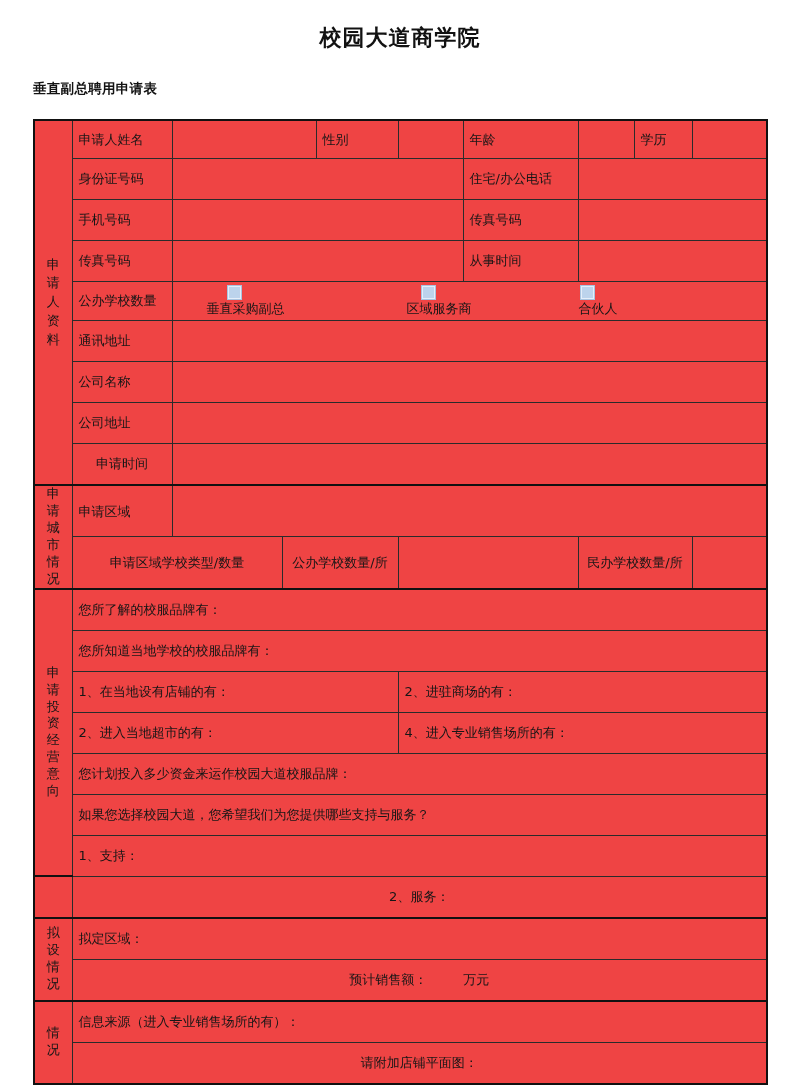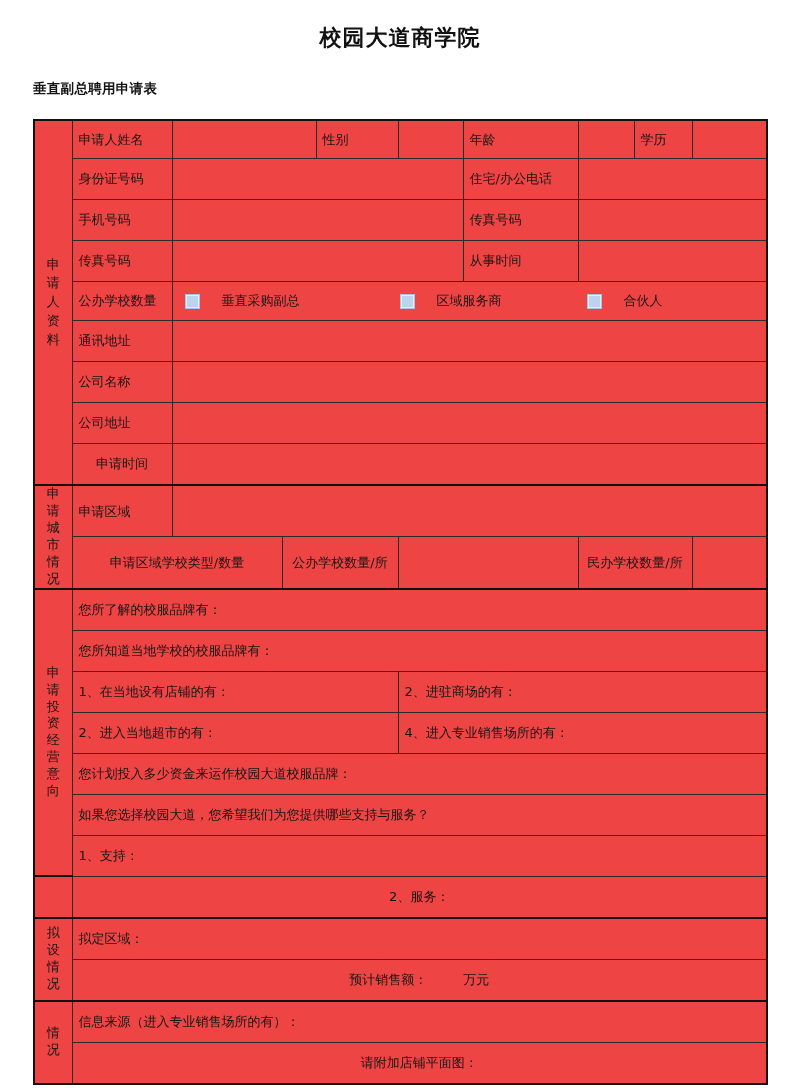--- a/index.html
+++ b/index.html
@@ -89,20 +89,21 @@
 
   .checkrow {
     display: flex;
     align-items: center;
     height: 100%;
     padding-left: 12px;
   }
   .checkopt {
     display: flex;
     align-items: center;
+    flex-direction: column;
   }
   .chk {
     display: inline-block;
     width: 13px;
     height: 13px;
     background: #bcd3ec;
     border: 1px solid #a9c4e0;
     box-shadow: inset 0 0 0 1px #e3eefa;
     flex: 0 0 auto;
   }

